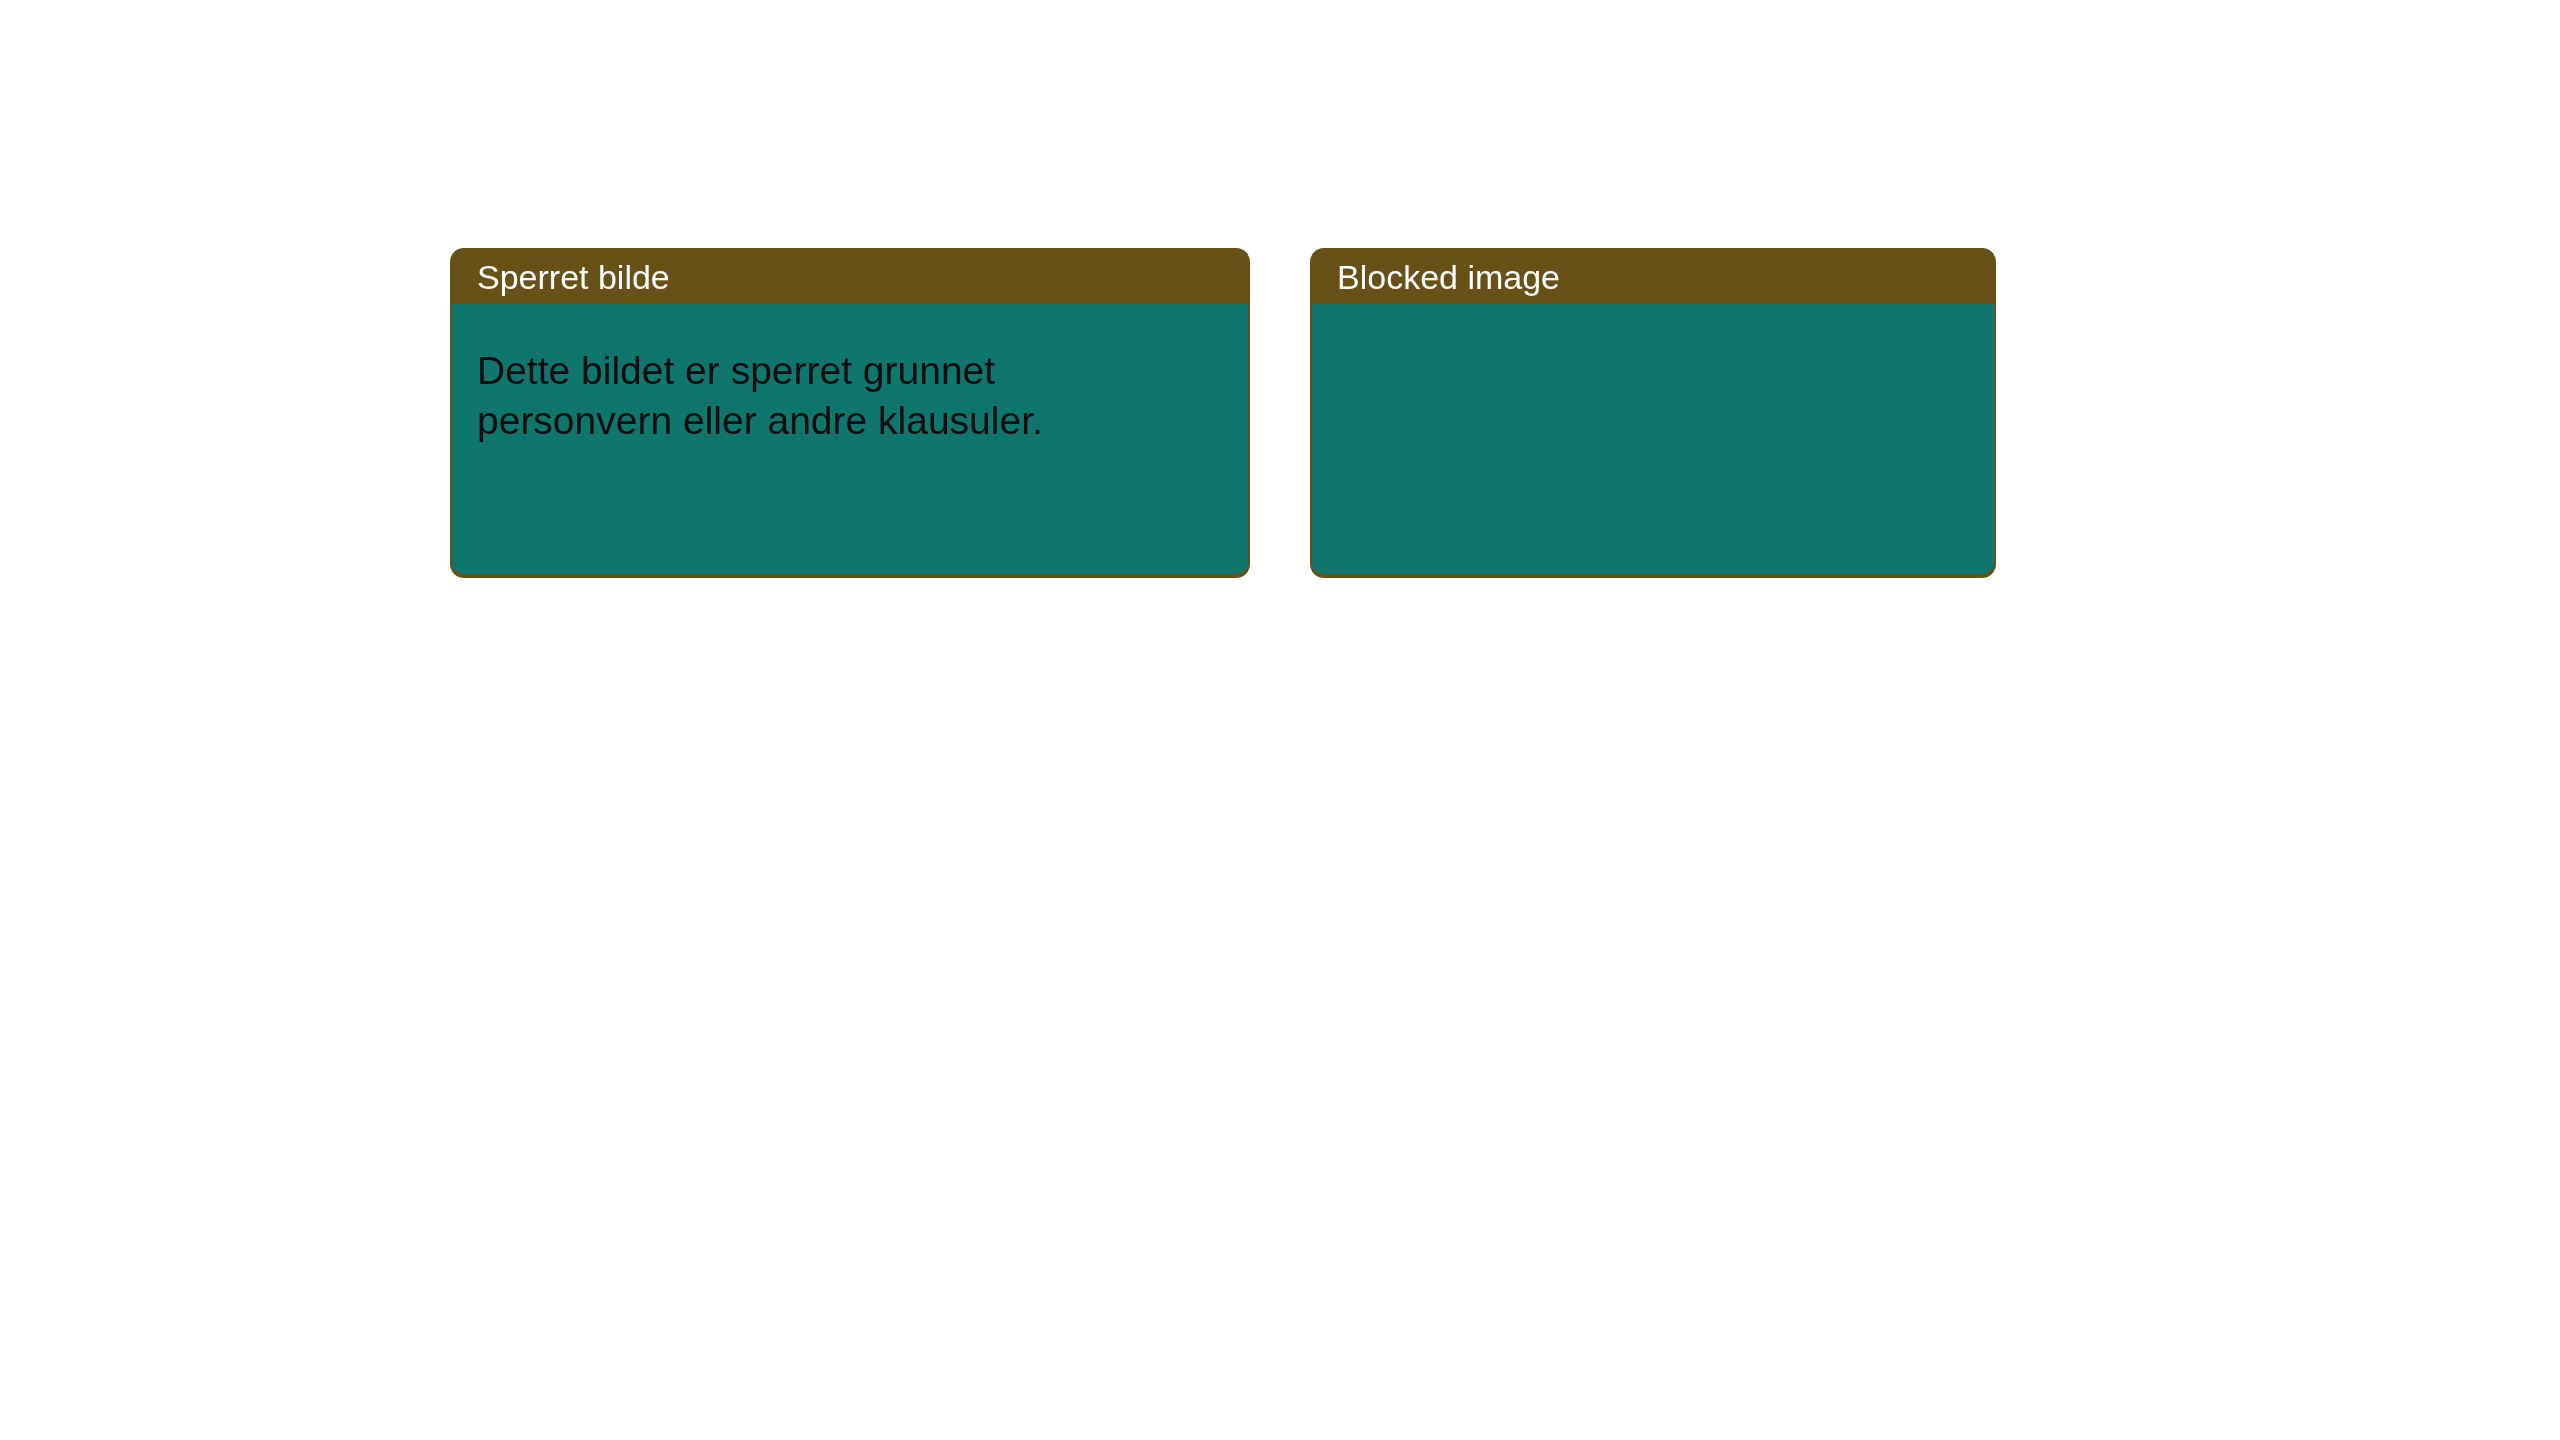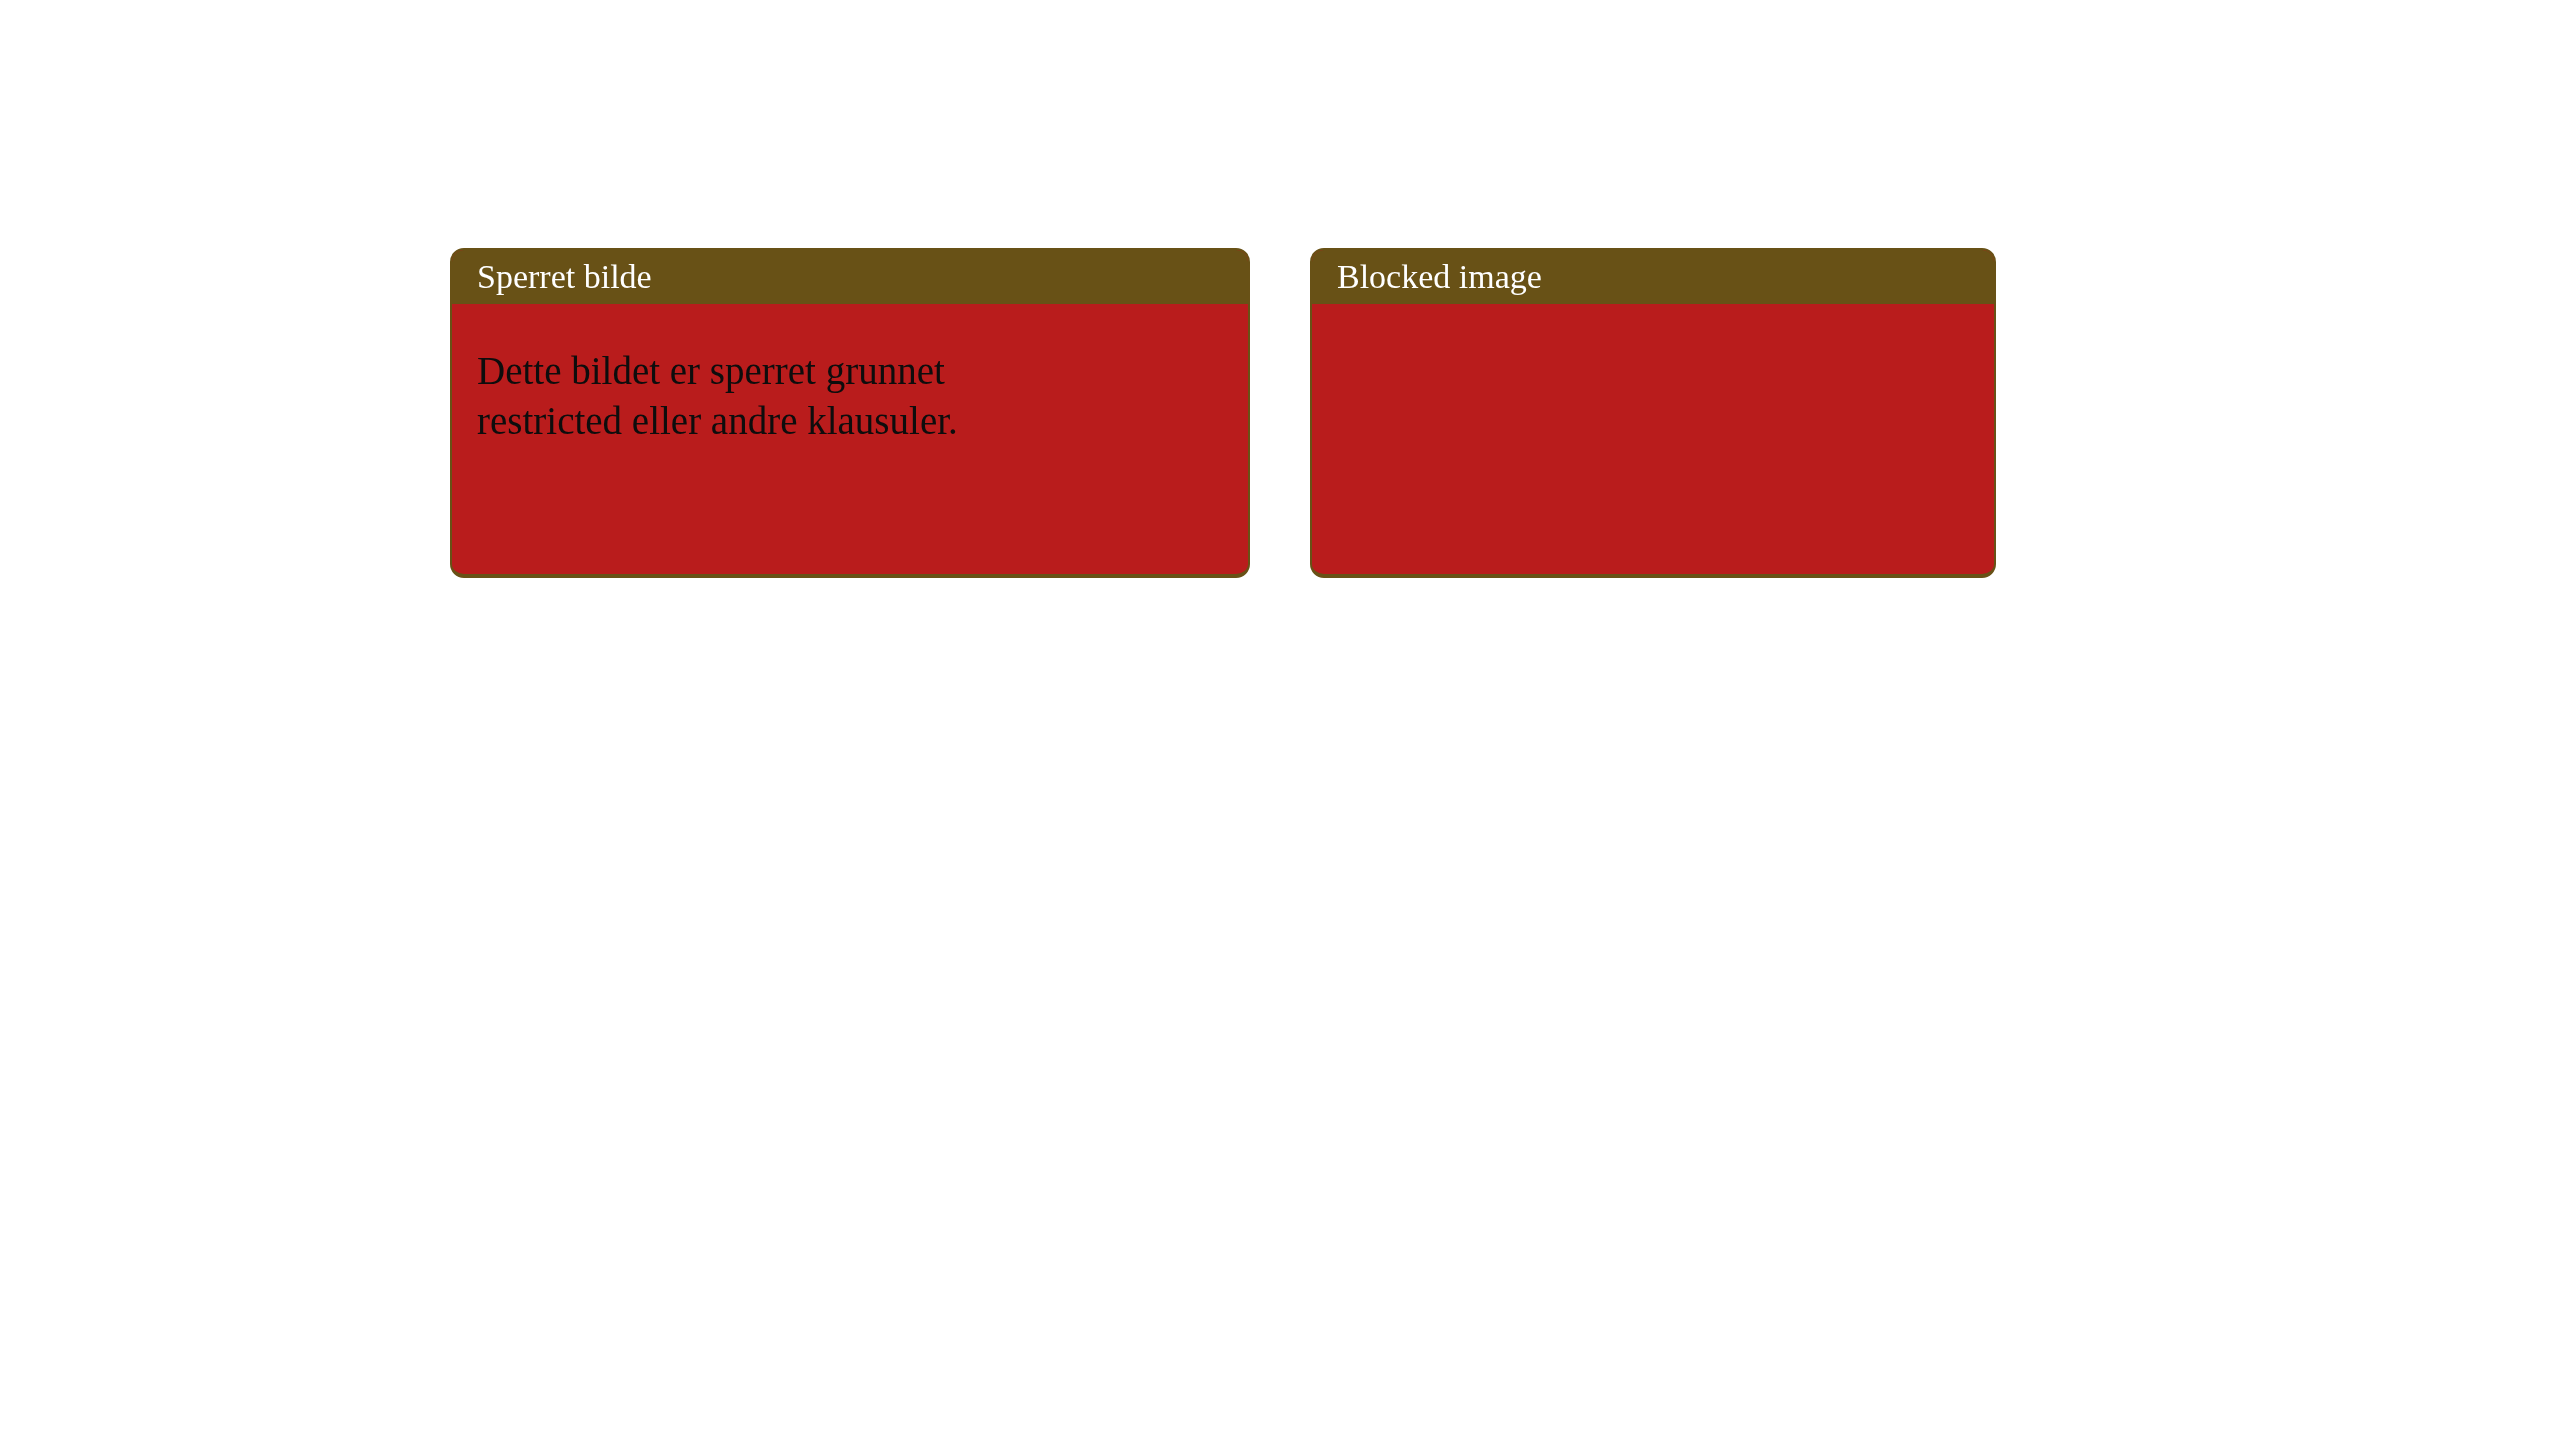--- a/index.html
+++ b/index.html
@@ -22,26 +22,25 @@
     width: 2560px;
     height: 1440px;
     background: var(--page-bg);
     overflow: hidden;
   }
 
   .blocked-card {
     position: absolute;
     top: 248px;
     height: 330px;
-    background: #b91c1c;
+    background: #0f766e;
     border: 2px solid var(--card-border);
     border-bottom-width: 4px;
     border-radius: 14px;
     overflow: hidden;
-    font-family: Liberation Serif, serif;
   }
 
   .blocked-card.card-no {
     left: 450px;
     width: 800px;
   }
 
   .blocked-card.card-en {
     left: 1310px;
     width: 686px;
@@ -73,21 +72,21 @@
 <body>
 
 <div class="stage">
 
   <div class="blocked-card card-no">
     <div class="card-header">
       <span>Sperret bilde</span>
     </div>
     <div class="card-body">
       <div class="body-line">Dette bildet er sperret grunnet</div>
-      <div class="body-line">restricted eller andre klausuler.</div>
+      <div class="body-line">personvern eller andre klausuler.</div>
     </div>
   </div>
 
   <div class="blocked-card card-en">
     <div class="card-header">
       <span>Blocked image</span>
     </div>
   </div>
 
 </div>

